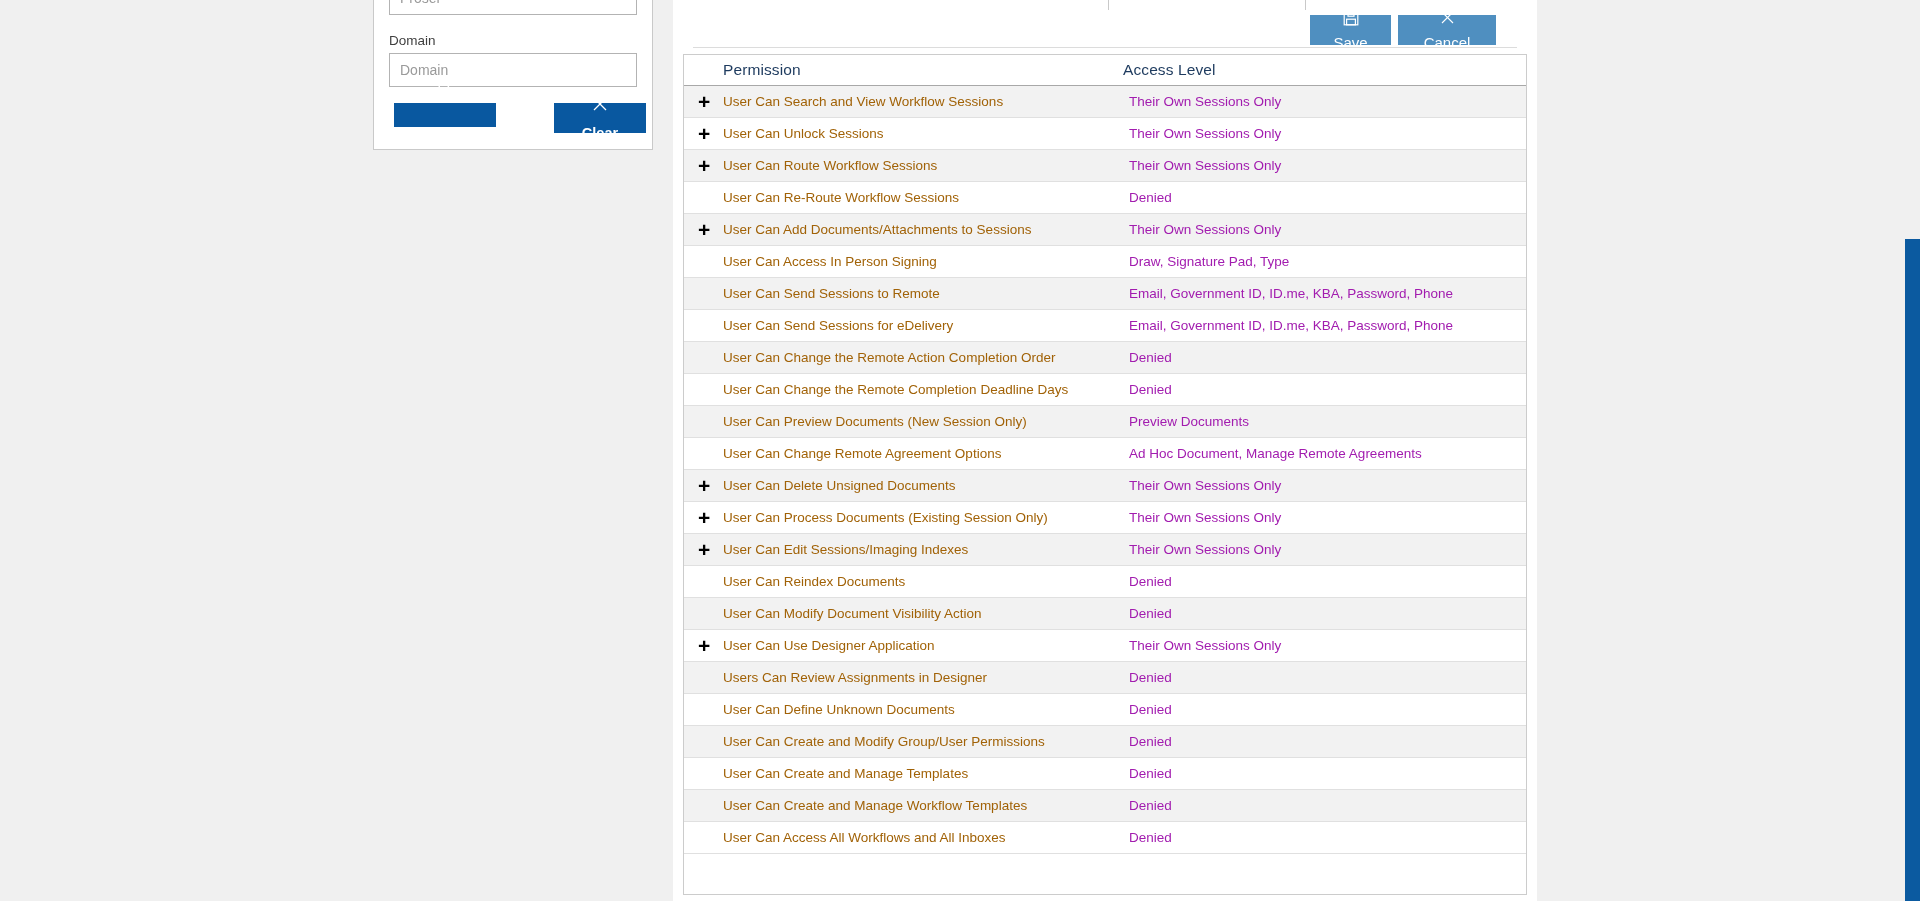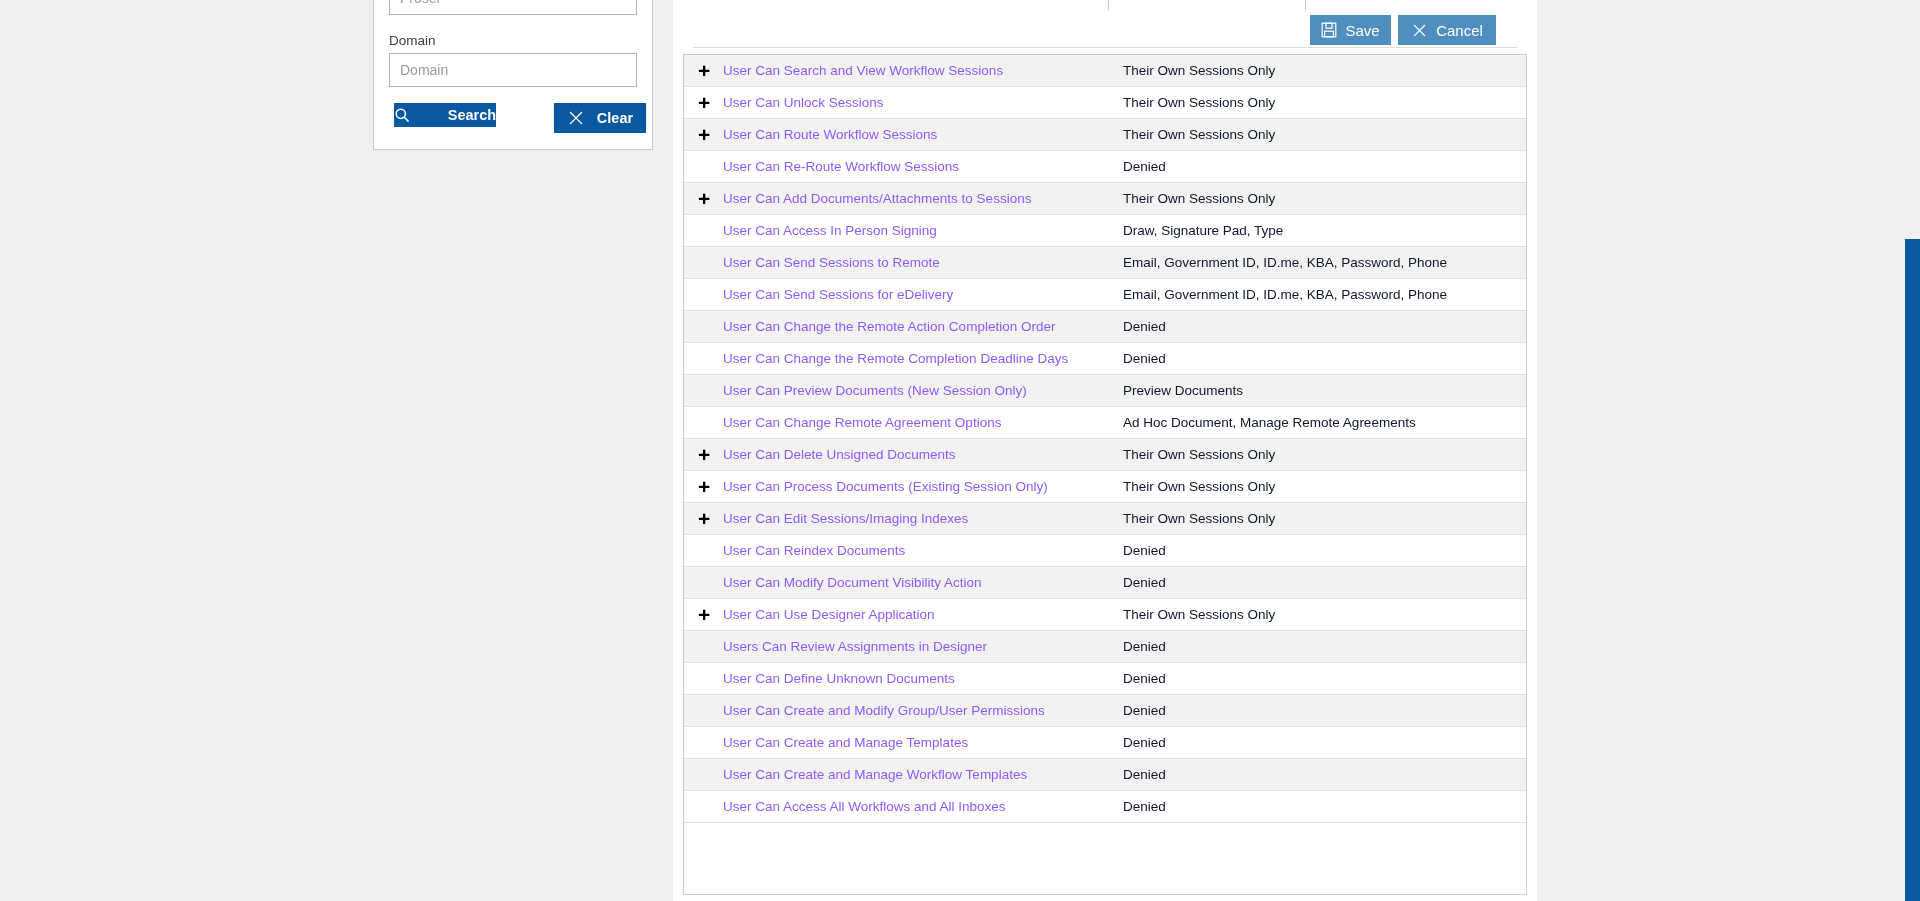--- a/index.html
+++ b/index.html
@@ -28,21 +28,21 @@
   .field-label {
     position:absolute; left:15px; top:74px;
     font-size:13.5px; color:#3f3f3f;
   }
   #domain-field { top:94px; color:#1d2430; }
   #domain-field::placeholder { color:#9a9a9a; opacity:1; }
 
   .btn {
     display:flex; align-items:center; justify-content:center;
     gap:8px; color:#ffffff; cursor:pointer;
-    font-family:inherit; border:none;
+    font-family:inherit; border:none;flex-direction:column;
   }
   .btn-dark { background:#0958a0; font-size:14.5px; font-weight:600; }
   .btn-steel { background:#4f8fc0; font-size:15px; font-weight:500; }
   #search-btn { position:absolute; left:20px;  top:144px; width:102px; height:24px;gap:37px; }
   #clear-btn  { position:absolute; left:180px; top:144px; width:92px;  height:30px;gap:12px; }
 
   
   .main {
     position:absolute; left:673px; top:0;
     width:864px; height:901px; background:#ffffff;
@@ -81,25 +81,25 @@
     background:#ffffff; cursor:default;
   }
   .perm-row:nth-child(odd) { background:#f2f2f2; }
   .expand-slot {
     width:25px; margin-left:14px; flex:0 0 auto;
     font-size:21px; font-weight:bold; color:#000;
     line-height:20px; text-align:left; cursor:pointer;
   }
   .perm-cell {
     width:400px; flex:0 0 auto;
-    font-size:13.5px; color:#8b5cf6;
+    font-size:13.5px; color:#a16207;
     white-space:nowrap; overflow:hidden;
   }
   .access-cell {
-    flex:1; font-size:13.5px; color:#0f172a; white-space:nowrap;
+    flex:1; font-size:13.5px; color:#a21caf; white-space:nowrap;margin-left:6px;
   }
 
   
   .edge-bar {
     position:absolute; left:1905px; top:239px;
     width:15px; height:662px; background:#0b5aa0;
   }
 
   .icon-svg { display:block; }
 </style>
@@ -153,20 +153,24 @@
         <line x1="3" y1="3" x2="14" y2="14" stroke="#ffffff" stroke-width="1.1"></line>
         <line x1="14" y1="3" x2="3" y2="14" stroke="#ffffff" stroke-width="1.1"></line>
       </svg>
     </span>
     <span>Cancel</span>
   </button>
 
   <div class="toolbar-divider"></div>
 
   <div class="perm-card">
+    <div class="perm-header">
+      <span class="col-permission">Permission</span>
+      <span class="col-access">Access Level</span>
+    </div>
     <div class="perm-rows" id="perm-rows">
         <div class="perm-row">
           <span class="expand-slot">+</span>
           <span class="perm-cell">User Can Search and View Workflow Sessions</span>
           <span class="access-cell">Their Own Sessions Only</span>
         </div>
         <div class="perm-row">
           <span class="expand-slot">+</span>
           <span class="perm-cell">User Can Unlock Sessions</span>
           <span class="access-cell">Their Own Sessions Only</span>

